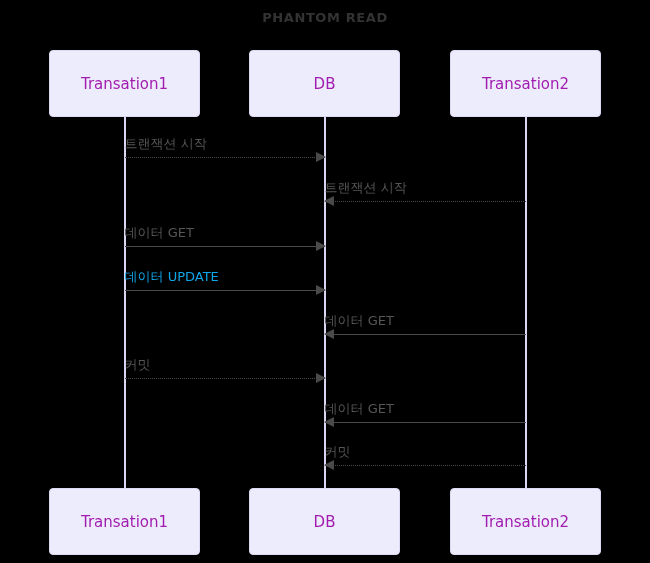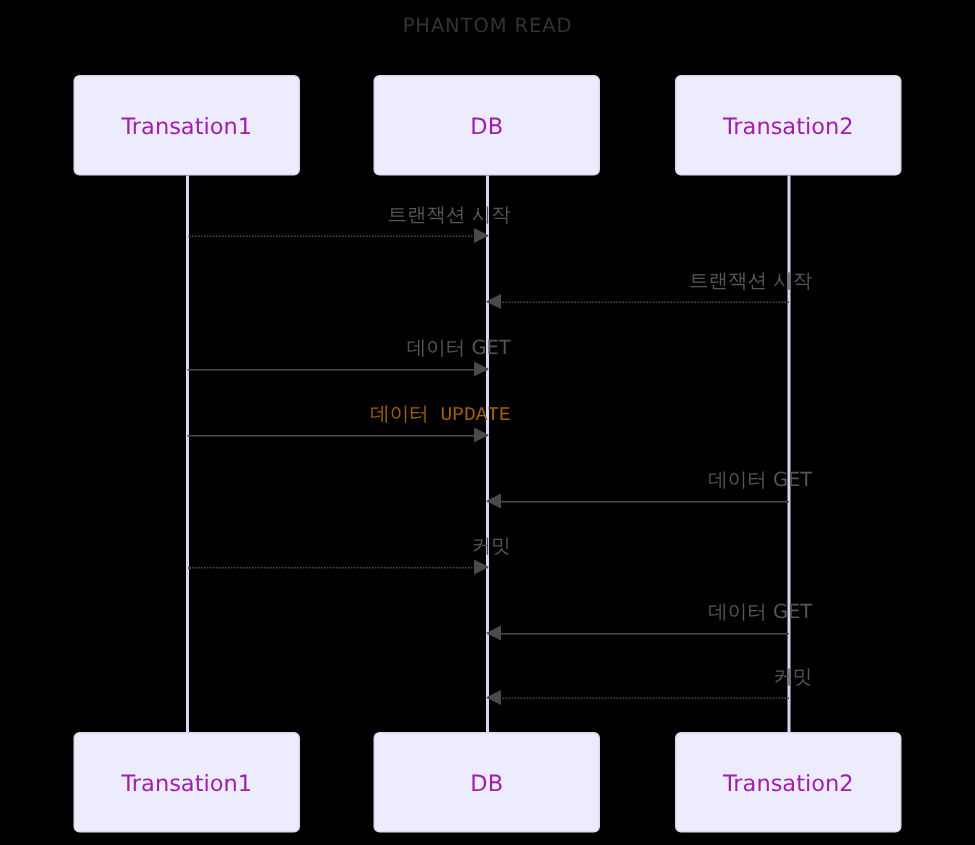--- a/index.html
+++ b/index.html
@@ -20,21 +20,21 @@
   }
   #diagram-title {
     position: absolute;
     left: 0;
     top: 10px;
     width: 650px;
     text-align: center;
     font-size: 13px;
     letter-spacing: 0.6px;
     color: #333333;
-    font-weight: normal;
+    font-weight: bold;
     white-space: nowrap;
   }
   .lifeline {
     position: absolute;
     width: 2px;
     background: #d9d5f2;
   }
   .participant-box {
     position: absolute;
     width: 151px;
@@ -71,26 +71,25 @@
   }
   .msg-line.dotted {
     border-top-style: dotted;
     border-top-width: 1.8px;
   }
   .msg-label {
     position: absolute;
     left: 0;
     width: 100%;
     bottom: 6px;
-    text-align: right;
+    text-align: left;
     font-size: 13px;
     color: #565656;
     white-space: nowrap;
     line-height: 1.1;
-    margin-left: 16px;
   }
   .arrowhead {
     position: absolute;
     top: -5px;
     width: 0;
     height: 0;
     border-top: 5px solid transparent;
     border-bottom: 5px solid transparent;
   }
   .arrowhead.right {
@@ -139,21 +138,21 @@
         <div class="msg-label" style="color: rgb(86, 86, 86);">트랜잭션 시작</div>
       </div>
       <div class="message" style="left: 124.5px; top: 246px; width: 200px;">
         <div class="msg-line solid" style="border-top-color: rgb(74, 74, 74);"></div>
         <div class="arrowhead right" style="border-left-color: rgb(74, 74, 74);"></div>
         <div class="msg-label" style="color: rgb(86, 86, 86);">데이터 GET</div>
       </div>
       <div class="message" style="left: 124.5px; top: 290px; width: 200px;">
         <div class="msg-line solid" style="border-top-color: rgb(74, 74, 74);"></div>
         <div class="arrowhead right" style="border-left-color: rgb(74, 74, 74);"></div>
-        <div class="msg-label" style="color: #a16207; font-family: Liberation Mono, monospace;">데이터 UPDATE</div>
+        <div class="msg-label" style="color: #0ea5e9;">데이터 UPDATE</div>
       </div>
       <div class="message" style="left: 324.5px; top: 334px; width: 201px;">
         <div class="msg-line solid" style="border-top-color: rgb(74, 74, 74);"></div>
         <div class="arrowhead left" style="border-right-color: rgb(74, 74, 74);"></div>
         <div class="msg-label" style="color: rgb(86, 86, 86);">데이터 GET</div>
       </div>
       <div class="message" style="left: 124.5px; top: 378px; width: 200px;">
         <div class="msg-line dotted" style="border-top-color: rgb(74, 74, 74);"></div>
         <div class="arrowhead right" style="border-left-color: rgb(74, 74, 74);"></div>
         <div class="msg-label" style="color: rgb(86, 86, 86);">커밋</div>

